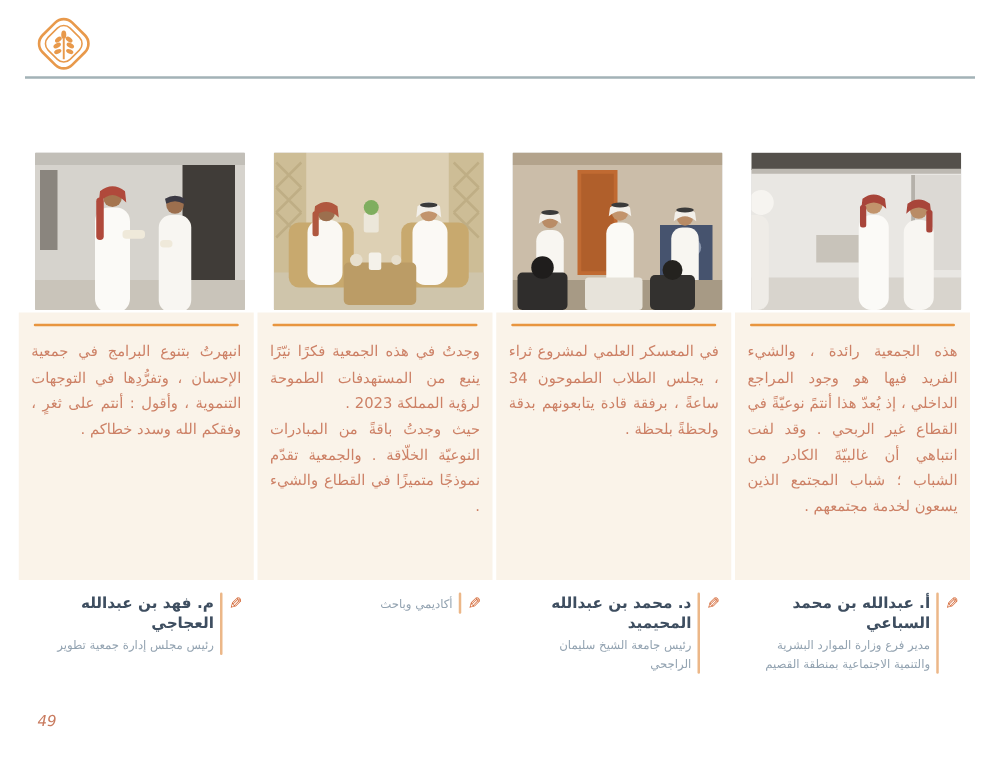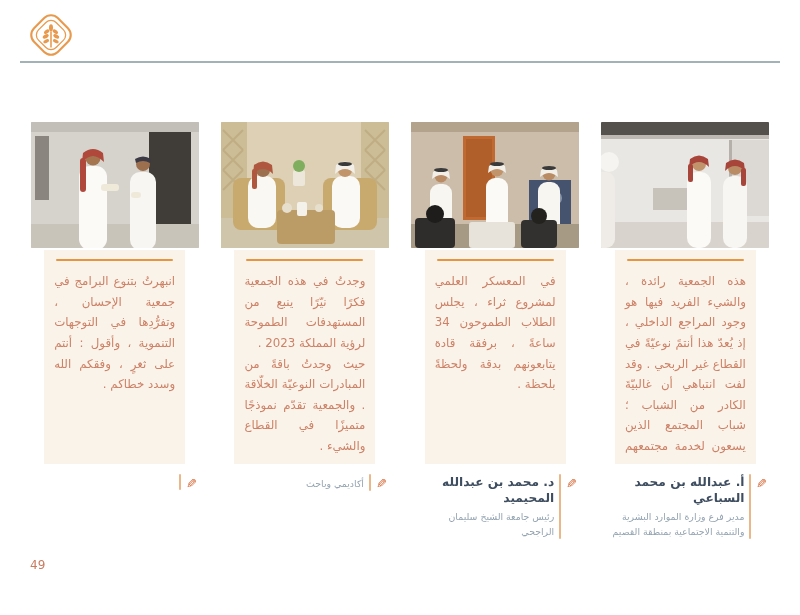--- a/index.html
+++ b/index.html
@@ -8,32 +8,32 @@
     background:#ffffff;
     font-family:"DejaVu Sans",sans-serif;
   }
   .logo{position:absolute;top:12px;left:28px;width:46px;height:46px;}
   .top-rule{position:absolute;top:61px;left:20px;width:760px;height:2px;background:#A3B2B7;}
   .cards{position:absolute;top:122px;right:24px;left:24px;display:flex;direction:rtl;gap:9px;}
   .card{width:182px;display:flex;flex-direction:column;}
   .photo{width:168px;height:126px;margin:0 auto;overflow:hidden;border-radius:1px;background:#ddd;}
   .photo svg{display:block;}
   .quote-box{
-    width:141px;height:214px;margin:2px auto 0;box-sizing:border-box;
+    width:188px;height:214px;margin:2px auto 0;box-sizing:border-box;
     background:#FAF3E9;padding:9px 10px 0;overflow:hidden;
   }
   .quote-rule{height:2px;background:#E8953F;margin:0 2px 10px;border-radius:1px;}
   .quote{margin:0;font-size:11.8px;line-height:1.75;color:#CD8166;text-align:justify;direction:rtl;}
   .attribution{display:flex;direction:rtl;margin:10px auto 0;width:164px;gap:5px;align-items:flex-start;}
   .pen-icon{color:#D2622F;font-size:13px;line-height:1;transform:scaleX(-1);margin-top:3px;flex:none;}
   .attr-line{width:2px;align-self:stretch;background:#ECB788;border-radius:1px;flex:none;}
   .attr-text{flex:1;min-width:0;}
   .name{font-size:12.2px;font-weight:bold;color:#3E4E60;line-height:1.35;direction:rtl;text-align:right;}
   .role{font-size:9.4px;color:#93A3B1;line-height:1.6;margin-top:2px;direction:rtl;text-align:right;}
-  .page-number{position:absolute;left:30px;top:558px;font-size:12px;color:#C97B5F;}
+  .page-number{position:absolute;left:30px;top:570px;font-size:12px;color:#C97B5F;font-style:italic;}
 </style>
 </head>
 <body>
 
 <div class="logo">
   <svg viewBox="0 0 48 48" width="46" height="46">
     <g transform="rotate(45 24 24)" fill="none" stroke="#E8994B">
       <rect x="6.5" y="6.5" width="35" height="35" rx="10" stroke-width="2.2"></rect>
       <rect x="11" y="11" width="26" height="26" rx="7.5" stroke-width="1.3"></rect>
     </g>
@@ -213,18 +213,22 @@
       </svg>
     </div>
     <div class="quote-box">
       <div class="quote-rule"></div>
       <p class="quote">انبهرتُ بتنوع البرامج في جمعية الإحسان ، وتفرُّدِها في التوجهات التنموية ، وأقول : أنتم على ثغرٍ ، وفقكم الله وسدد خطاكم .</p>
       <p class="quote"></p>
     </div>
     <div class="attribution">
       <span class="pen-icon">✎</span>
       <span class="attr-line"></span>
+      <div class="attr-text">
+        <div class="name">م. فهد بن عبدالله العجاجي</div>
+        <div class="role">رئيس مجلس إدارة جمعية تطوير</div>
+      </div>
     </div>
   </article>
 
 </main>
 
 <div class="page-number">49</div>
 
 </body></html>

